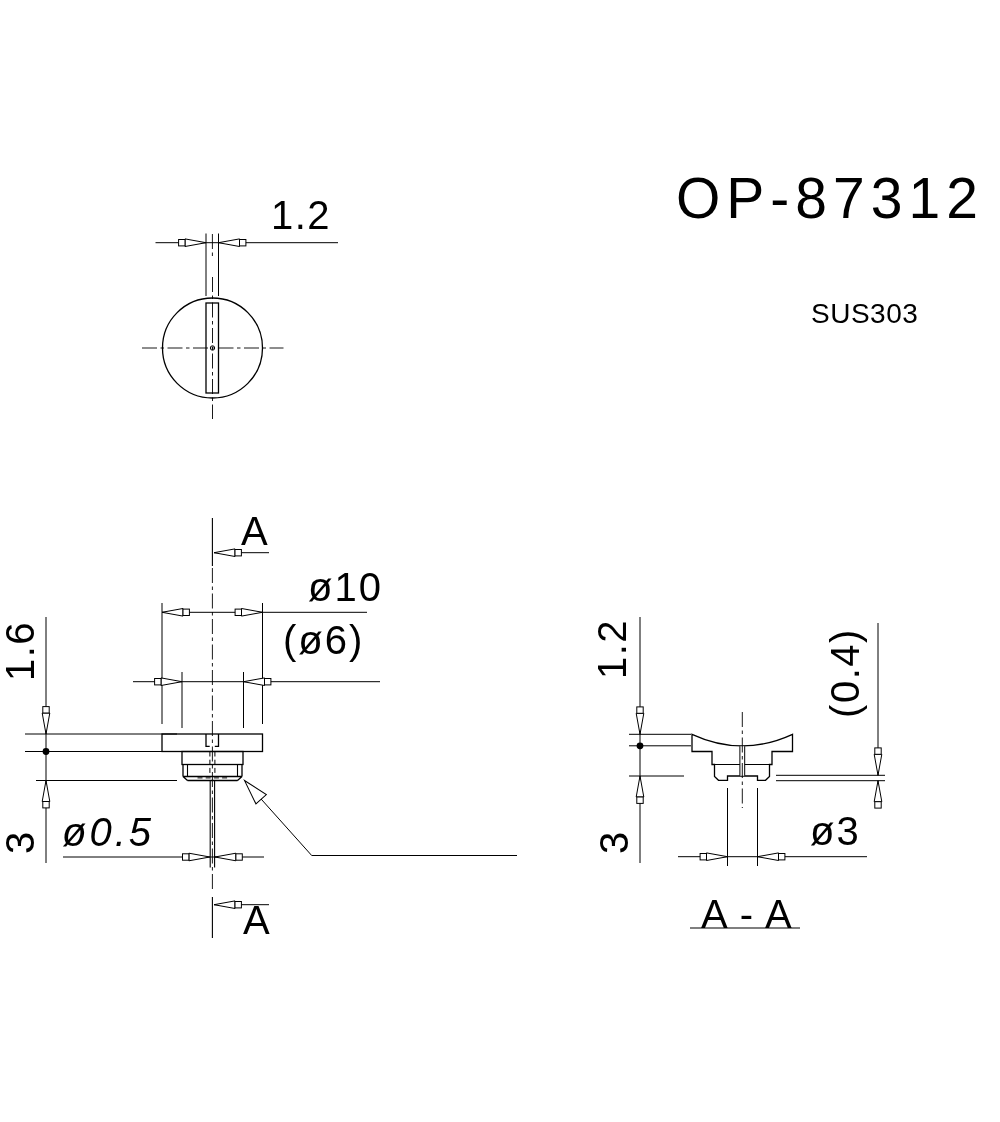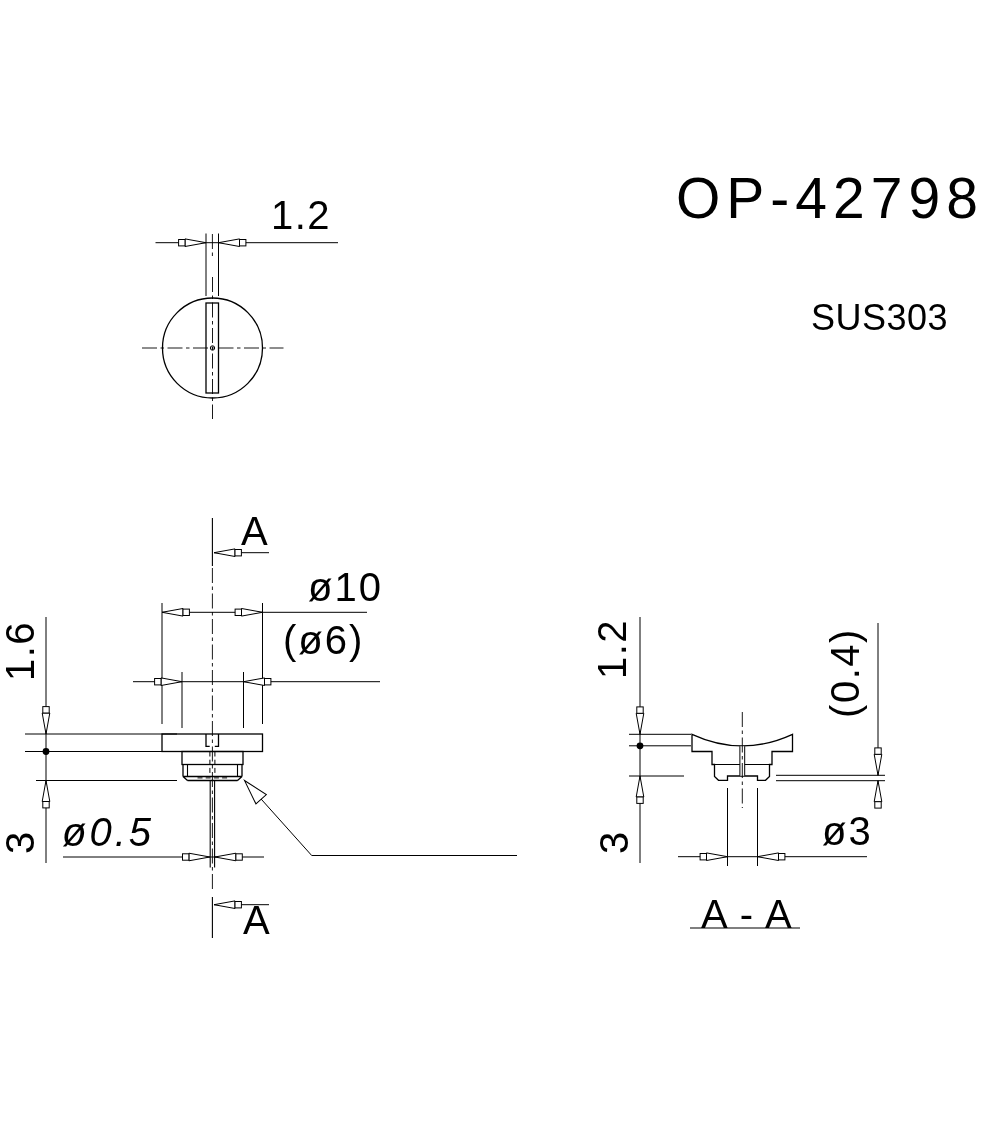--- a/index.html
+++ b/index.html
@@ -8,21 +8,21 @@
   svg{position:absolute;left:0;top:0;}
   .ol{stroke:#000;stroke-width:1.3;fill:none;}
   .thin{stroke:#000;stroke-width:1;fill:none;}
   .med{stroke:#000;stroke-width:1.1;fill:none;}
   .cl{stroke:#000;stroke-width:0.9;fill:none;stroke-dasharray:15 3.5 3.5 3.5;}
   .hid{stroke:#000;stroke-width:1;fill:none;stroke-dasharray:5 3.2;}
   .dot{fill:#000;stroke:none;}
   .lbl{position:absolute;font-size:40px;line-height:1;letter-spacing:1.5px;white-space:pre;color:#000;}
   .rot{transform:translate(-50%,-50%) rotate(-90deg);}
   .title{font-size:57px;letter-spacing:6px;}
-  .mat{font-size:36px;letter-spacing:0.5px;}
+  .mat{font-size:28px;letter-spacing:0.5px;}
   .ls0{letter-spacing:0;}
   .ls2{letter-spacing:2px;}
   .ls3{letter-spacing:3px;font-style:italic;}
   .aa{letter-spacing:12px;}
 </style>
 </head>
 <body>
 
 <div class="sheet">
 
@@ -137,32 +137,32 @@
     <line class="thin" x1="727.5" y1="788" x2="727.5" y2="866"></line>
     <line class="thin" x1="757.5" y1="788" x2="757.5" y2="866"></line>
     <line class="thin" x1="678" y1="856.7" x2="867" y2="856.7"></line>
     <use href="#arr" transform="translate(727.5,856.7) rotate(180)"></use>
     <use href="#arr" transform="translate(757.5,856.7)"></use>
 
     <line class="med" x1="690" y1="928" x2="800" y2="928"></line>
   </g>
 </svg>
 
-<div class="lbl title" style="left:676px;top:170px;">OP-42798</div>
+<div class="lbl title" style="left:676px;top:170px;">OP-87312</div>
 <div class="lbl mat" style="left:811px;top:300px;">SUS303</div>
 
 <div class="lbl" style="left:271px;top:195px;">1.2</div>
 
 <div class="lbl ls2" style="left:308px;top:567px;">ø10</div>
 <div class="lbl ls2" style="left:283px;top:620px;">(ø6)</div>
 <div class="lbl rot" style="left:20px;top:651px;">1.6</div>
 <div class="lbl rot" style="left:20px;top:842px;">3</div>
 <div class="lbl ls3" style="left:62px;top:812px;">ø0.5</div>
 <div class="lbl" style="left:241px;top:511px;">A</div>
 <div class="lbl" style="left:243px;top:900px;">A</div>
 
 <div class="lbl rot" style="left:612px;top:649px;">1.2</div>
 <div class="lbl rot" style="left:614px;top:842px;">3</div>
 <div class="lbl rot" style="left:845px;top:673px;">(0.4)</div>
-<div class="lbl ls2" style="left:810px;top:811px;margin-left:12px;">ø3</div>
+<div class="lbl ls2" style="left:810px;top:811px;">ø3</div>
 <div class="lbl aa" style="left:701px;top:885px;margin-top:9px;">A-A</div>
 
 </div>
 
 </body></html>

